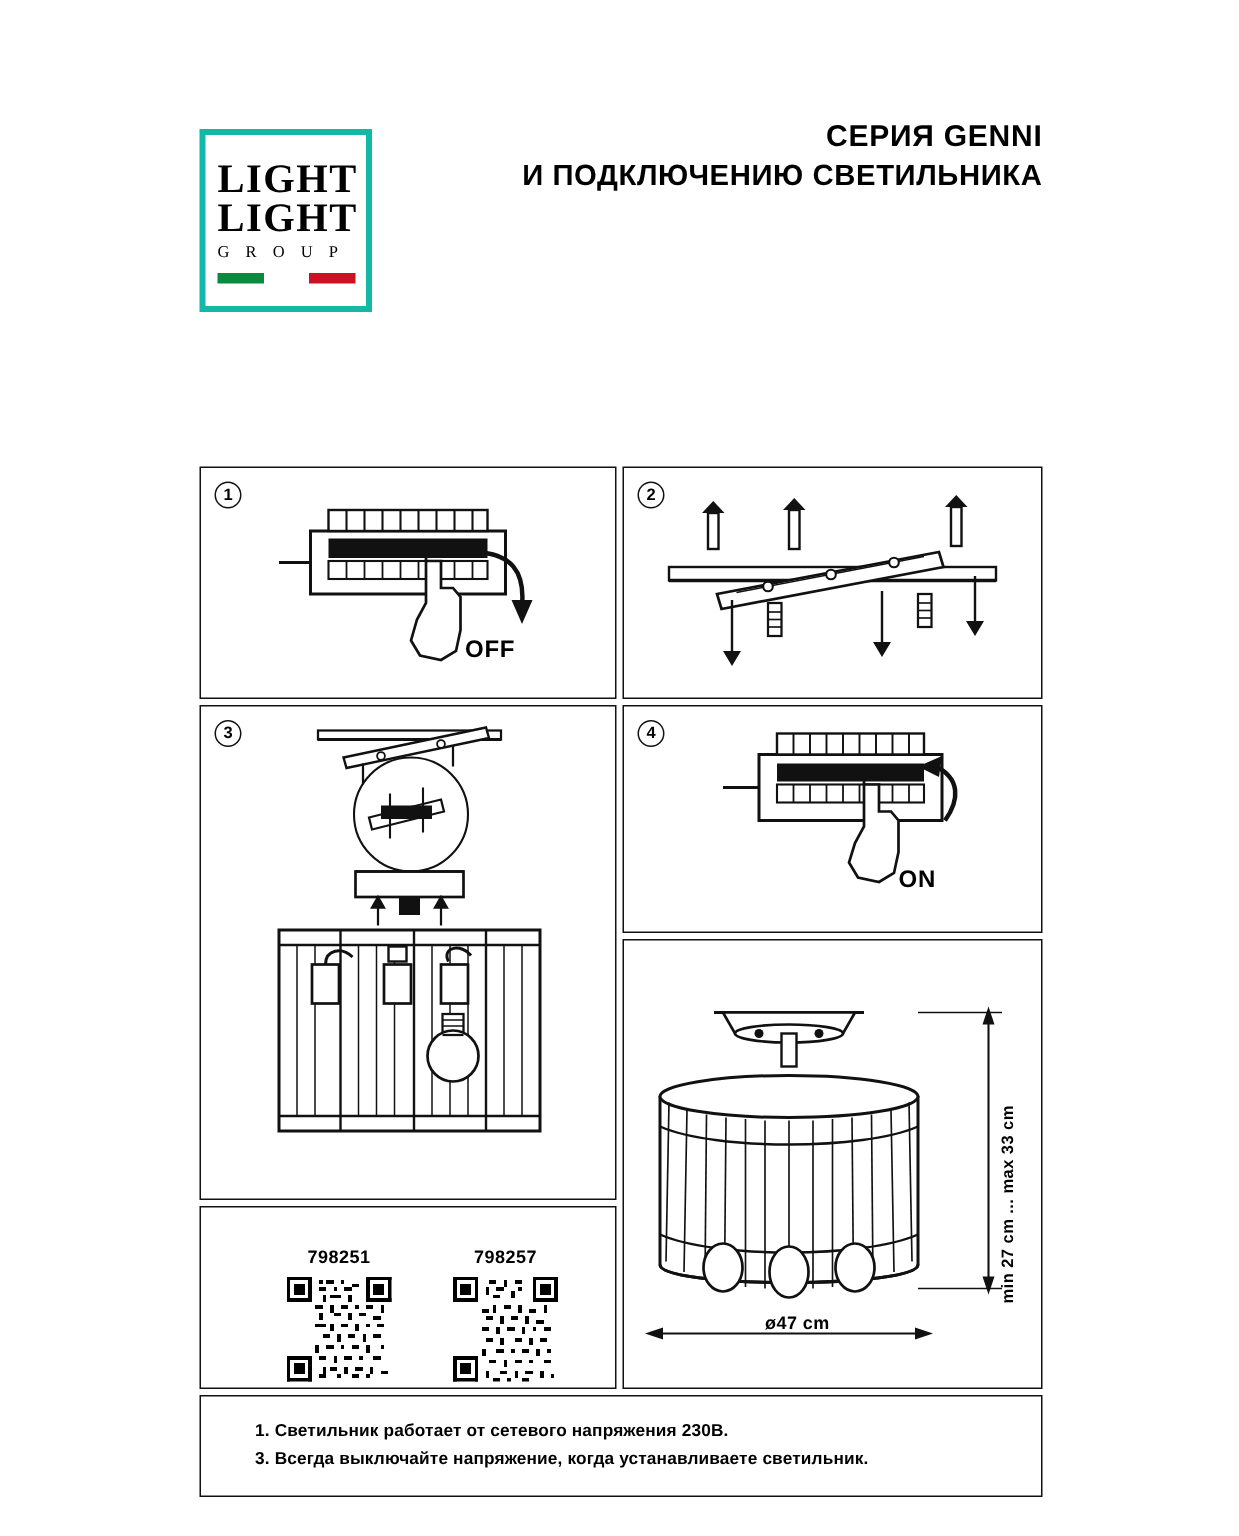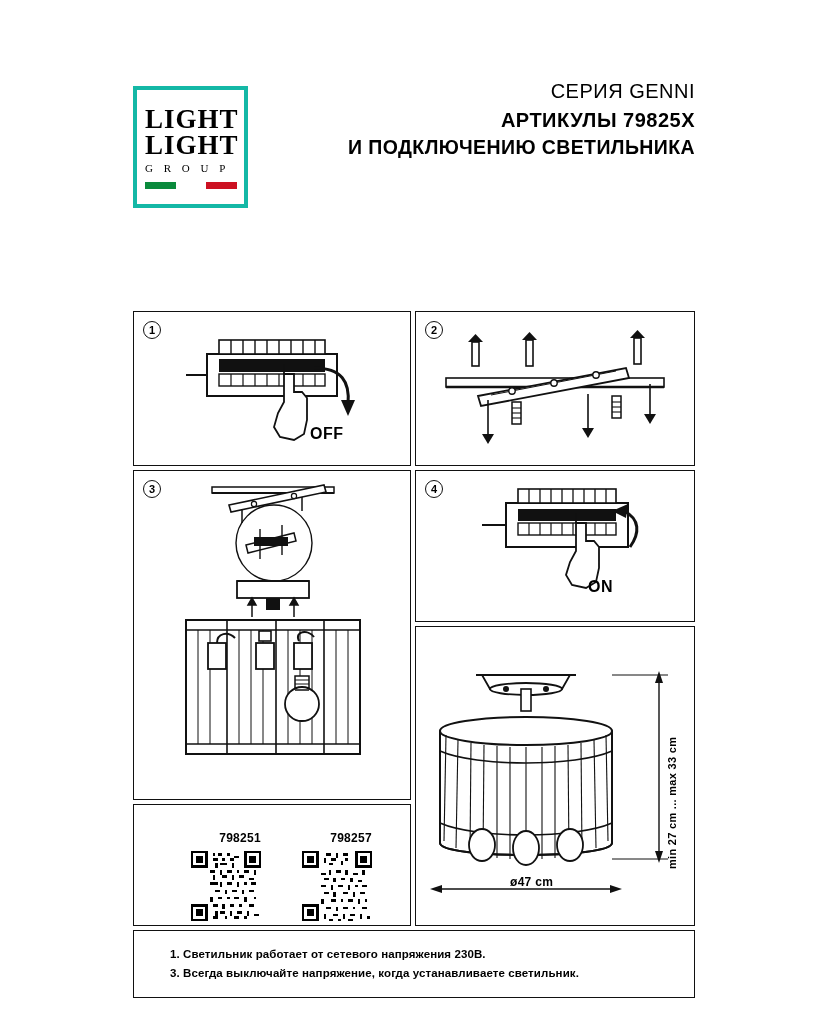--- a/index.html
+++ b/index.html
@@ -69,21 +69,21 @@
 
   .head-text {
     position: absolute;
     left: 130px;
     top: 0;
     width: 432px;
     text-align: right;
   }
   .head-series {
     font-size: 20px;
-    font-weight: normal;
+    font-weight: bold;
     letter-spacing: 0.5px;
     line-height: 26px;
   }
   .head-article {
     font-size: 20px;
     font-weight: bold;
     letter-spacing: 0.5px;
     line-height: 28px;
     margin-top: 2px;
   }
@@ -132,21 +132,21 @@
     letter-spacing: 0.5px;
   }
 
   
   .qr-wrap {
     position: absolute;
     left: 0; top: 0;
     width: 100%; height: 100%;
   }
   .qr-codes { position: absolute; left: 57px; top: 26px; display: flex; gap: 41px; }
-  .qr-item { width: 70px; text-align: right; }
+  .qr-item { width: 70px; text-align: center; }
   .qr-code-label { font-size: 12px; font-weight: bold; margin-bottom: 6px; letter-spacing: 0.3px; }
   .qr-img { width: 70px; height: 70px; display: block; }
 
   
   .notes {
     position: absolute;
     left: 36px;
     top: 14px;
     right: 12px;
   }
@@ -188,21 +188,20 @@
       <div class="logo-group">G R O U P</div>
       <div class="logo-flag">
         <span style="background:#0a8a3c"></span>
         <span style="background:#ffffff"></span>
         <span style="background:#cc1122"></span>
       </div>
     </div>
 
     <div class="head-text">
       <div class="head-series">СЕРИЯ GENNI</div>
-      <div class="head-article">АРТИКУЛЫ 79825X</div>
       <div class="head-title" style="margin-top:0">И ПОДКЛЮЧЕНИЮ СВЕТИЛЬНИКА</div>
     </div>
   </div>
 
   <div class="panel" id="panel1">
     <div class="step-num">1</div>
     <svg width="276" height="152" viewBox="0 0 276 152">
 
       <rect x="73" y="42" width="130" height="42" fill="#fff" stroke="#111" stroke-width="2"></rect>
 
@@ -403,21 +402,21 @@
       <path d="M90 54 L66 54" stroke="#111" stroke-width="2" fill="none"></path>
 
       <g fill="#fff" stroke="#111" stroke-width="1.8">
         <path d="M160 52 L160 80 L154 91 L150 104 L156 114 L170 117 L180 111 L183 97 L183 76 L178 70 L170 70 L170 52 Z"></path>
       </g>
       <line x1="160" y1="52" x2="160" y2="42" stroke="#111" stroke-width="1.8"></line>
 
       <path d="M214 76 C224 62 224 48 208 40" stroke="#111" stroke-width="3" fill="none"></path>
       <path d="M196 40 L212 33 L210 47 Z" fill="#111"></path>
     </svg>
-    <div class="label-on" style="left:172px; top:107px;">ON</div>
+    <div class="label-on" style="left:183px; top:107px;">ON</div>
   </div>
 
   <div class="panel" id="panel5">
     <svg width="278" height="298" viewBox="0 0 278 298">
 
       <line x1="60" y1="48" x2="160" y2="48" stroke="#111" stroke-width="2"></line>
       <path d="M66 48 L154 48 L146 62 L74 62 Z" fill="#fff" stroke="#111" stroke-width="1.8"></path>
       <ellipse cx="110" cy="62" rx="36" ry="6" fill="#fff" stroke="#111" stroke-width="1.8"></ellipse>
       <circle cx="90" cy="62" r="3" fill="#111"></circle>
       <circle cx="130" cy="62" r="3" fill="#111"></circle>

